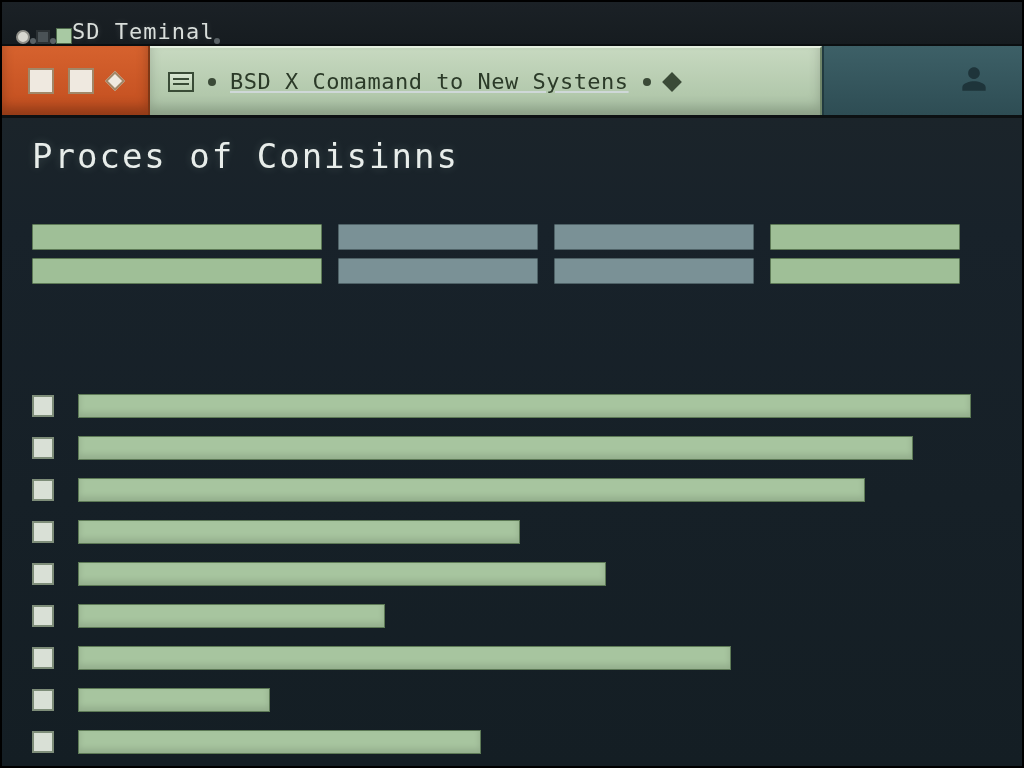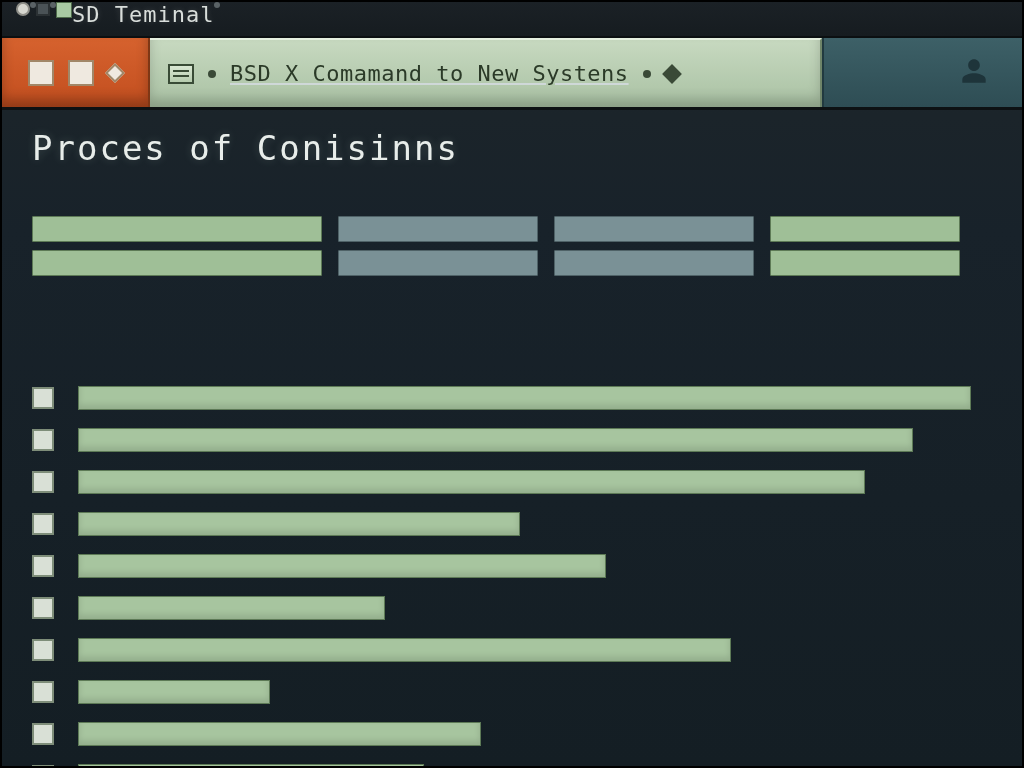--- a/index.html
+++ b/index.html
@@ -12,25 +12,25 @@
   .window {
     width: 1024px;
     height: 768px;
     background: linear-gradient(180deg, #1e262a 0%, #18222a 30%, #141e24 100%);
     display: flex;
     flex-direction: column;
     border: 2px solid #000;
   }
   
   .titlebar {
-    height: 36px;
+    height: 44px;
     background: linear-gradient(180deg, #1b2126 0%, #161c20 100%);
     border-bottom: 2px solid #0b0f11;
     display: flex;
-    align-items: flex-start;
+    align-items: flex-end;
     padding: 0 14px;
     gap: 0;
   }
   .tb-dot {
     width: 14px; height: 14px; border-radius: 50%;
     background: #2e3539;
     border: 2px solid #42494d;
   }
   .tb-dot.close { background: #d7d7d0; border-color: #8f8f89; }
   .tb-sq {

